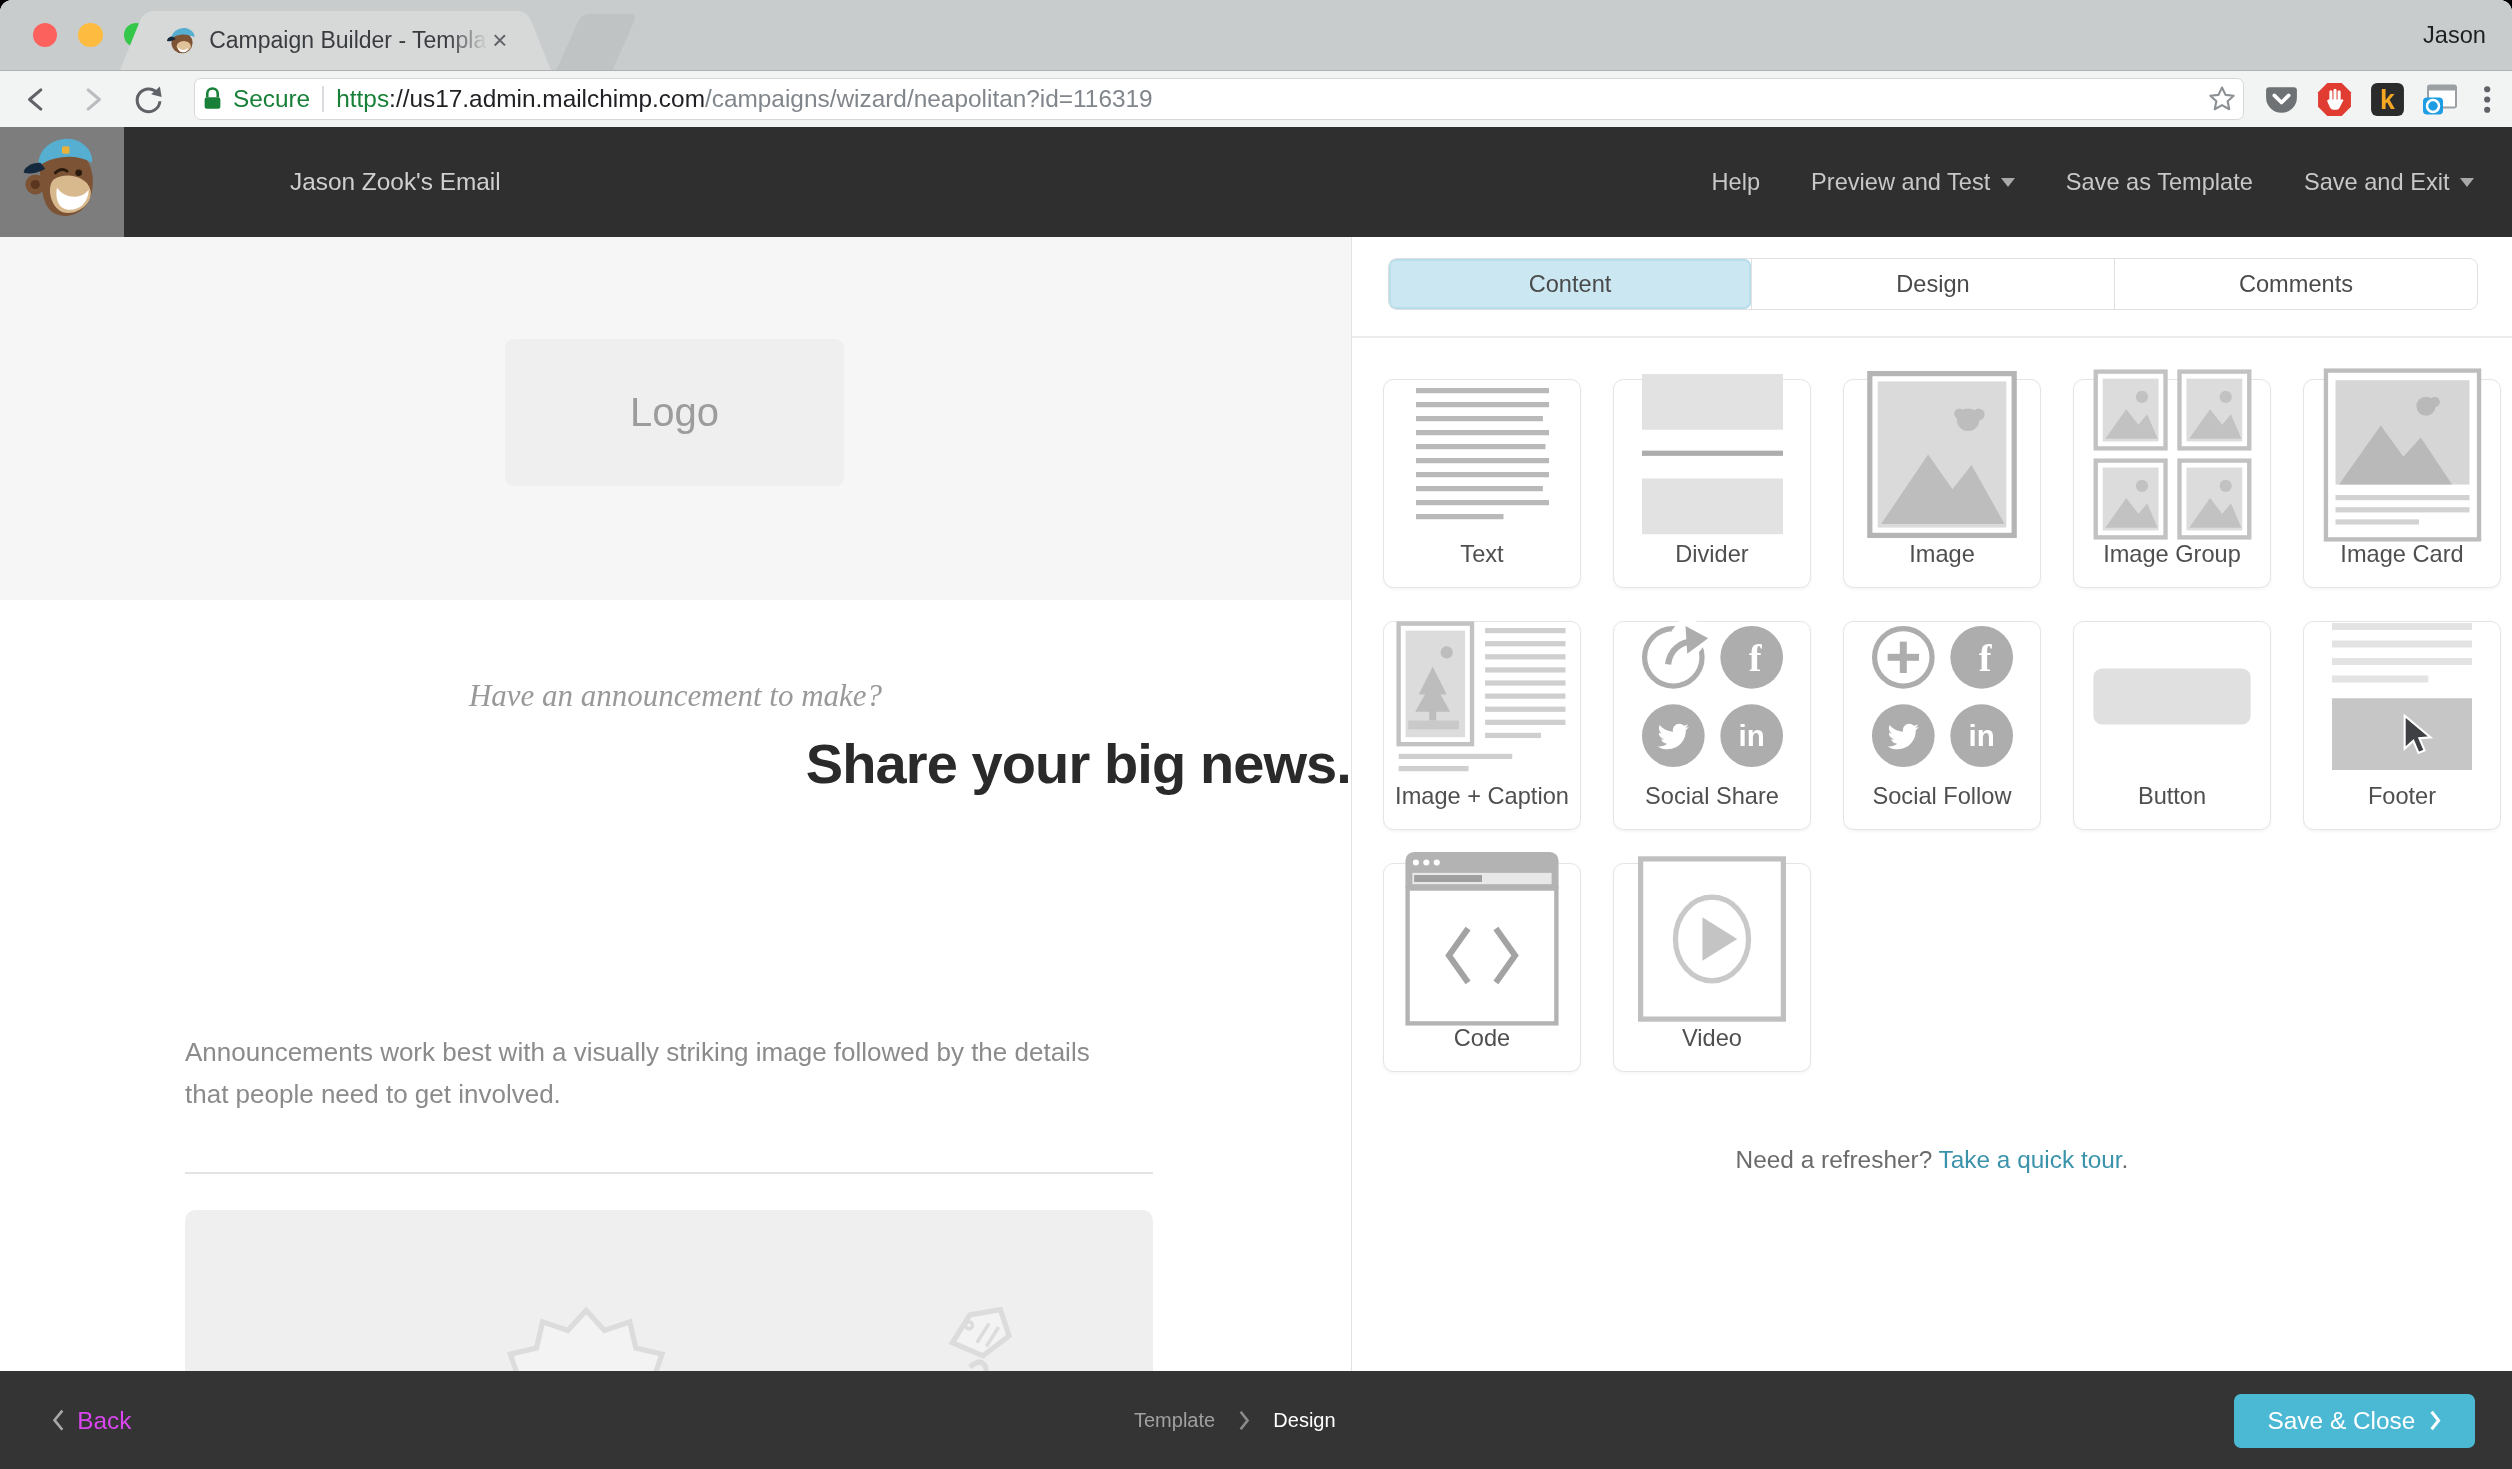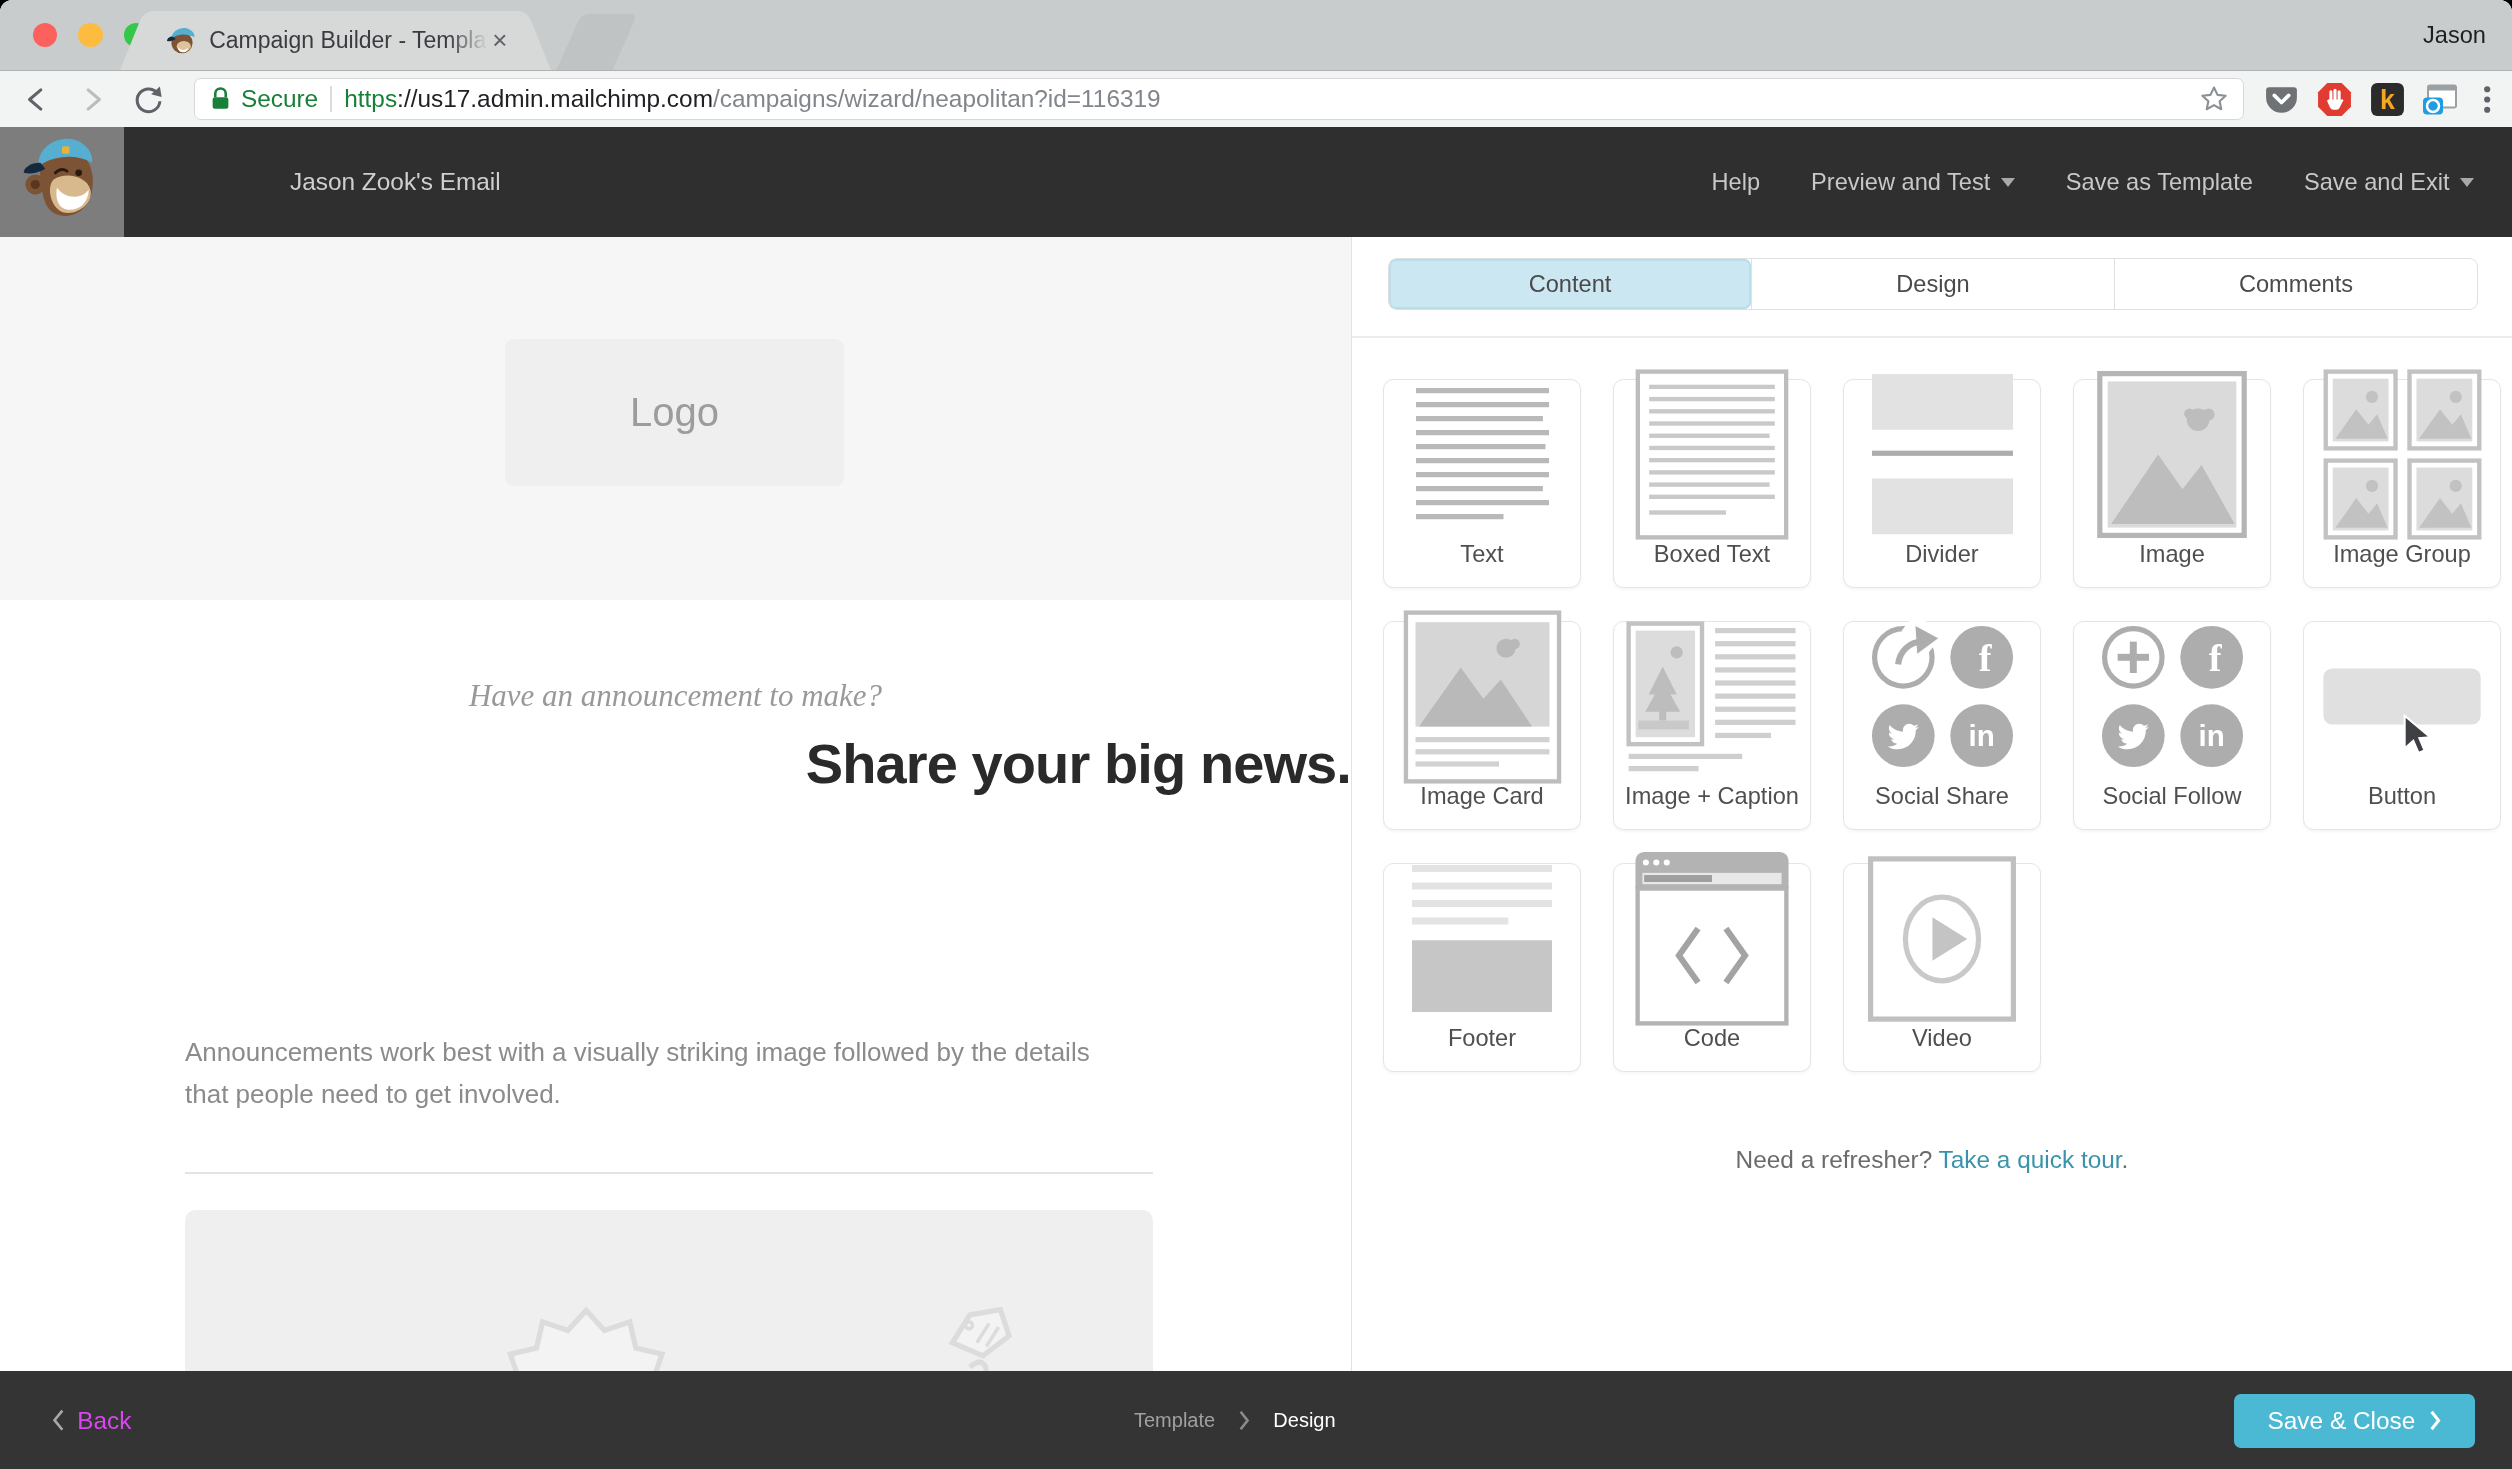--- a/index.html
+++ b/index.html
@@ -17,21 +17,21 @@
   .btab:after { right:-15.7px; transform:skewX(22deg); border-radius:0 8.7px 0 0; }
   .tab-title { font-size:23px; color:#3a3d40; white-space:nowrap; overflow:hidden; width:279px; margin-left:12.2px;
     -webkit-mask-image:linear-gradient(to right,#000 86%,transparent); mask-image:linear-gradient(to right,#000 86%,transparent); }
   .tab-close { margin-left:auto; font-size:26px; color:#5f6368; line-height:1; z-index:2; }
   .newtab-stub { position:absolute; left:569px; top:14px; width:56px; height:56px; background:#c0c3c4; transform:skewX(-24deg); border-radius:7px 7px 0 0; }
   .profile-name { position:absolute; right:26px; top:0; height:70px; display:flex; align-items:center; font-size:23.6px; color:#1d1f21; }
 
   .toolbar { position:absolute; left:0; top:70px; width:100%; height:58px; background:#f2f3f3; border-top:1.7px solid #aeb1b3; border-bottom:1.7px solid #d9dadb; display:flex; align-items:center; }
   .navbtn { width:49px; height:49px; display:flex; align-items:center; justify-content:center; margin-left:7px; }
   .navbtn:first-child { margin-left:12.2px; }
-  .urlbar { height:42px; flex:0 0 2050px; margin-left:21px; background:#fff; border:1.7px solid #d8d8d8; border-radius:7px; display:flex; align-items:center; padding:0 14px; }
+  .urlbar { height:42px; flex:0 0 2050px; margin-left:21px; background:#fff; border:1.7px solid #d8d8d8; border-radius:7px; display:flex; align-items:center; padding:0 6px; }
   .secure-label { color:#188038; font-size:24.4px; margin:0 12.2px 0 8.7px; }
   .url-divider { width:1.7px; height:26px; background:#dadce0; margin-right:12.2px; }
   .url-text { font-size:24.4px; white-space:nowrap; overflow:hidden; }
   .url-scheme { color:#188038; } .url-host { color:#202124; } .url-path { color:#80868b; }
   .star-wrap { margin-left:auto; }
   .ext-row { display:flex; align-items:center; gap:15.7px; margin-left:19px; }
 
   
   .mc-header { position:absolute; left:0; top:127px; width:100%; height:110px; background:#2f2f2f; display:flex; align-items:center; }
   .logo-block { width:124px; height:110px; background:#7d7d7d; display:flex; align-items:center; justify-content:center; flex:0 0 auto; }
@@ -255,41 +255,20 @@
                   <rect y="96" width="152" height="6"></rect>
                   <rect y="112" width="145" height="6"></rect>
                   <rect y="128" width="152" height="6"></rect>
                   <rect y="144" width="100" height="6"></rect>
                 </g>
           </svg>
             </div>
           <div class="card-label">Text</div>
         </div>
 
-        <div class="card">
-          <div class="icon-wrap">
-              <svg width="154" height="171" viewBox="0 0 176 196">
-            <rect x="3" y="3" width="170" height="190" fill="#fff" stroke="#bdbdbd" stroke-width="5"></rect>
-            <g fill="#c9c9c9">
-                  <rect x="16" y="18" width="144" height="5"></rect>
-                  <rect x="16" y="32" width="144" height="5"></rect>
-                  <rect x="16" y="46" width="144" height="5"></rect>
-                  <rect x="16" y="60" width="144" height="5"></rect>
-                  <rect x="16" y="74" width="138" height="5"></rect>
-                  <rect x="16" y="88" width="144" height="5"></rect>
-                  <rect x="16" y="102" width="144" height="5"></rect>
-                  <rect x="16" y="116" width="144" height="5"></rect>
-                  <rect x="16" y="130" width="138" height="5"></rect>
-                  <rect x="16" y="144" width="144" height="5"></rect>
-                  <rect x="16" y="162" width="88" height="5"></rect>
-                </g>
-          </svg>
-            </div>
-          <div class="card-label">Boxed Text</div>
-        </div>
 
         <div class="card">
           <div class="icon-wrap">
               <svg width="141" height="162" viewBox="0 0 162 186">
             <rect x="0" y="0" width="162" height="64" fill="#e2e2e2"></rect>
             <rect x="0" y="88" width="162" height="6" fill="#adadad"></rect>
             <rect x="0" y="120" width="162" height="64" fill="#e2e2e2"></rect>
           </svg>
             </div>
           <div class="card-label">Divider</div>

